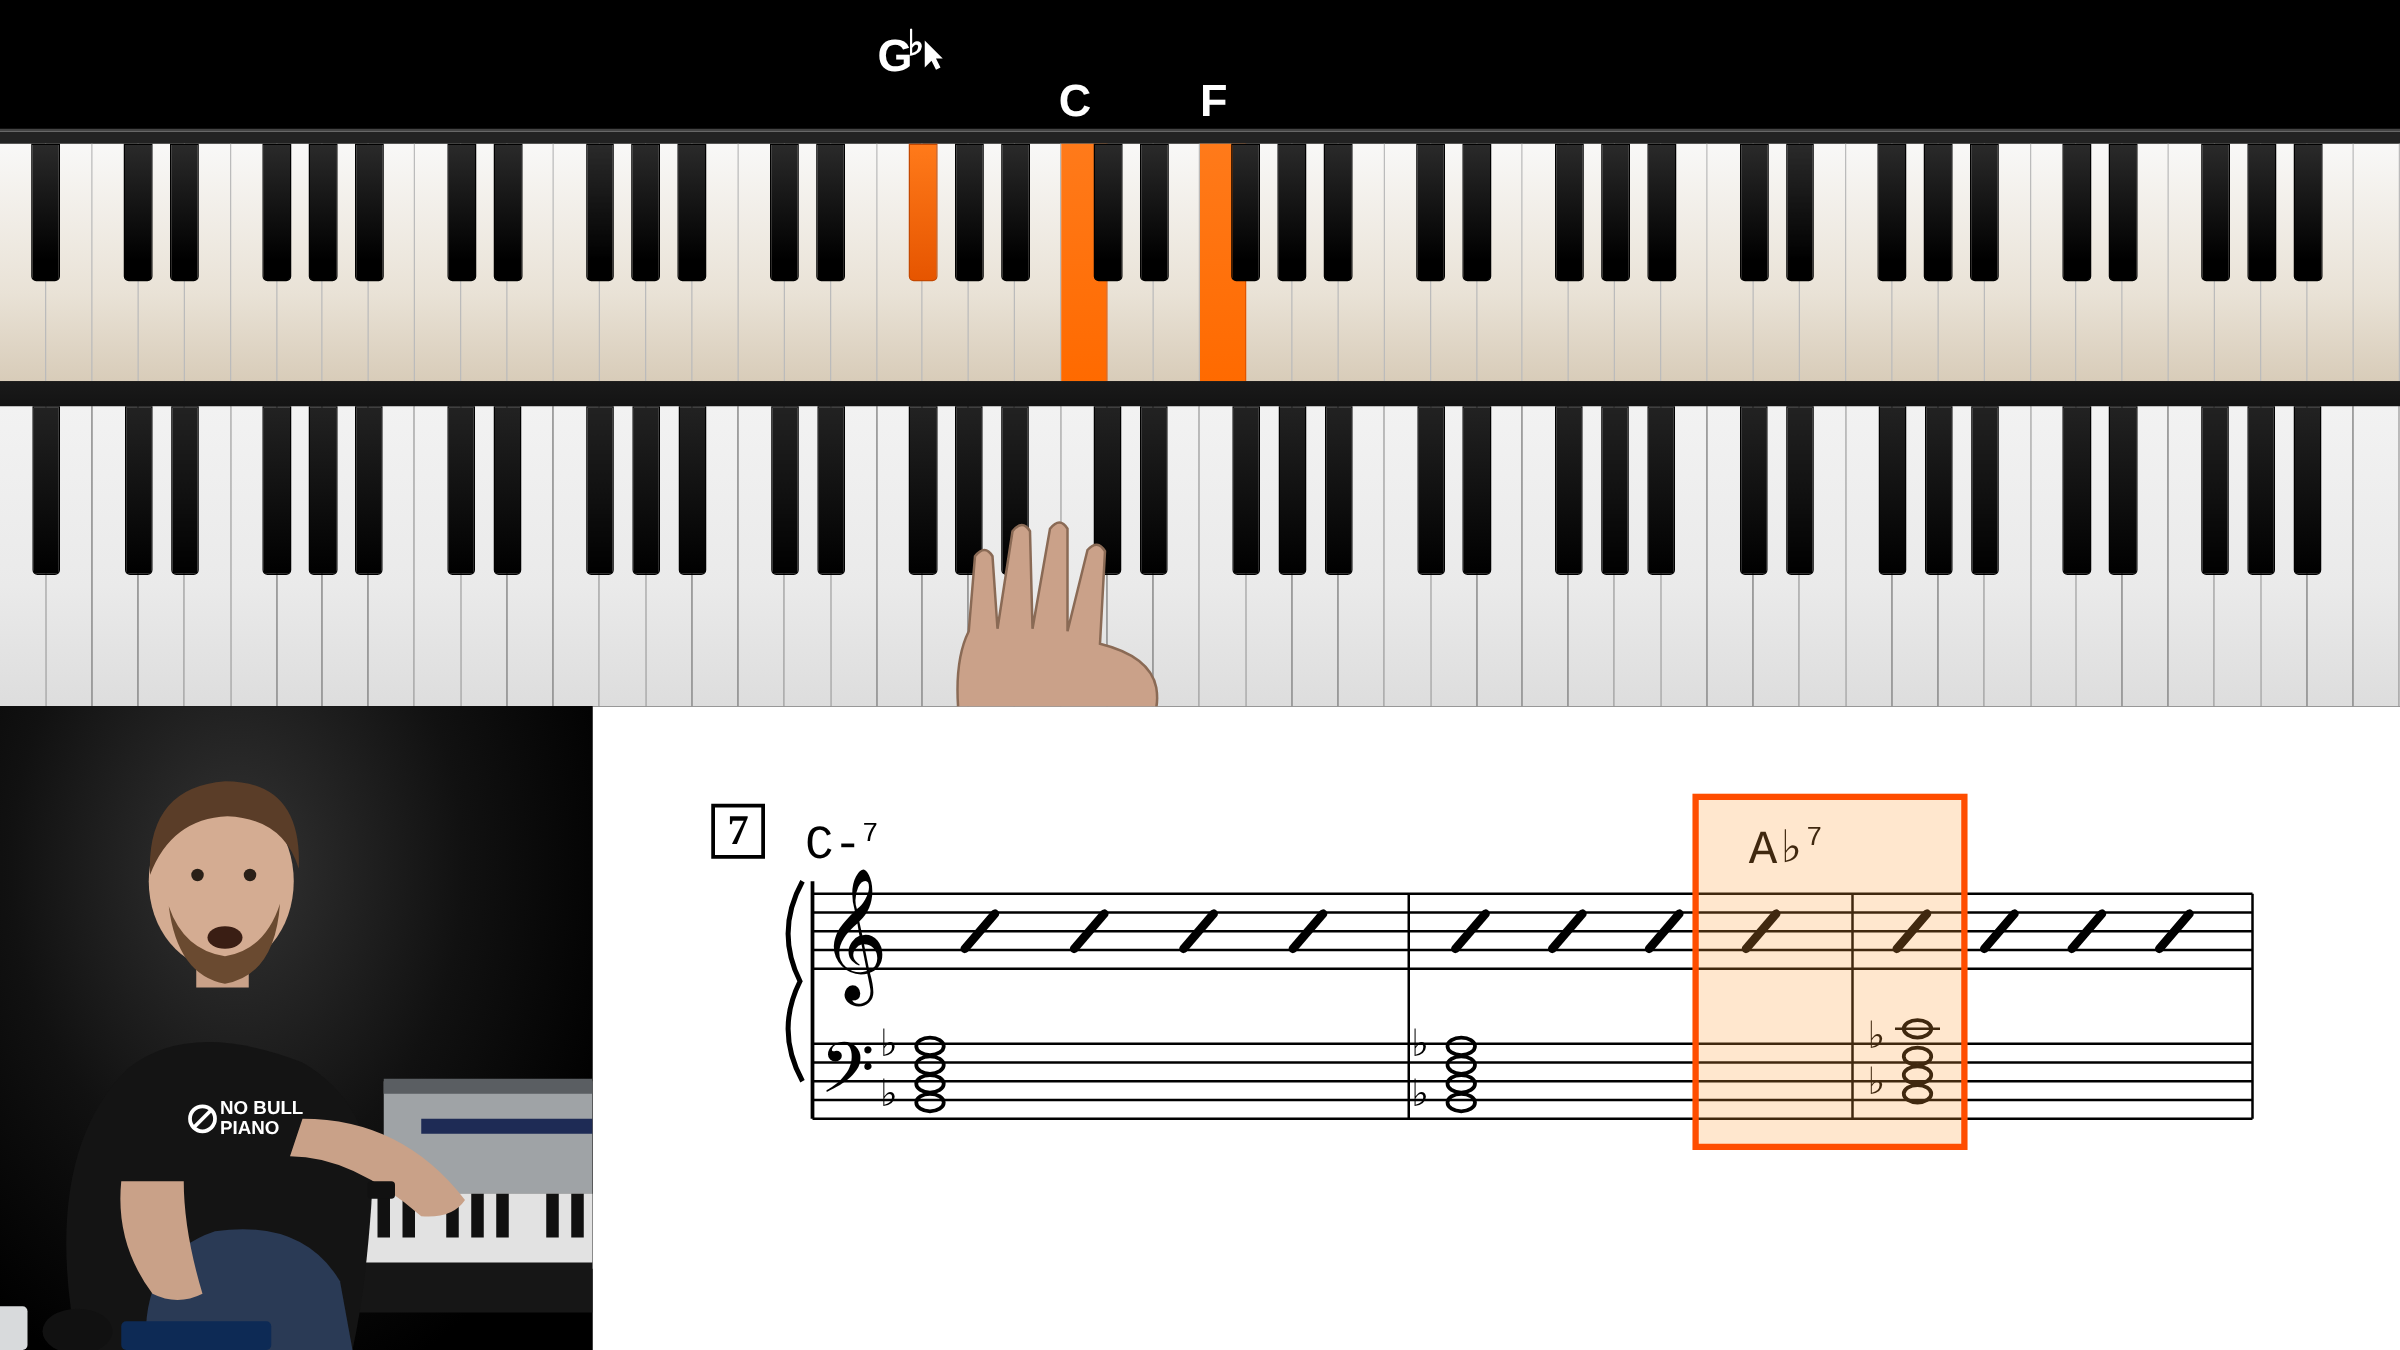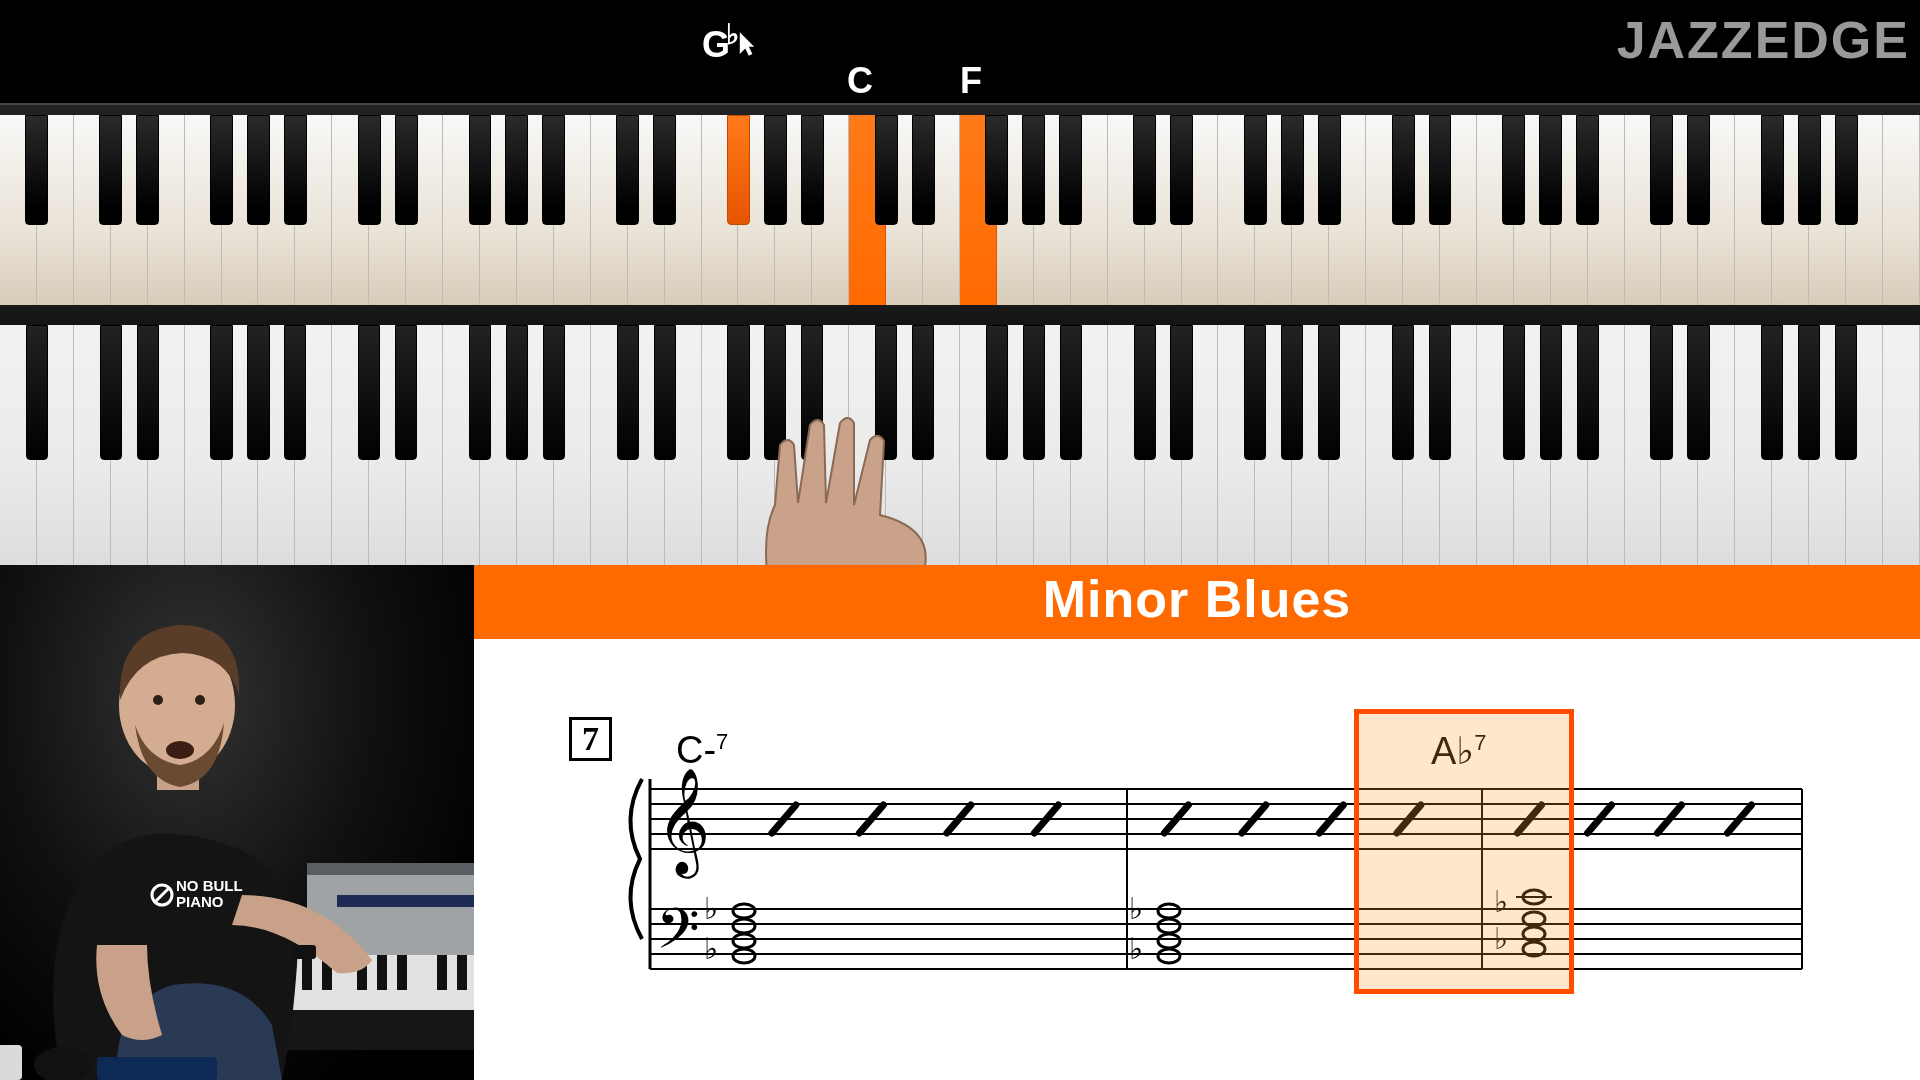--- a/index.html
+++ b/index.html
@@ -39,30 +39,29 @@
 
   
   .instructor { width:474px; height:100%; position:relative; background:radial-gradient(ellipse at 40% 25%, #333 0%, #111 45%, #000 80%); overflow:hidden; }
   .instructor svg { width:100%; height:100%; }
 
   
   .score { flex:1; height:100%; background:#fff; display:flex; flex-direction:column; }
   .score-title { background:#ff6a00; color:#fff; text-align:center; font-size:52px; font-weight:700; padding:4px 0 10px; letter-spacing:1px; }
   .score-body { flex:1; position:relative; padding:70px 50px 0 80px; }
   .rehearsal { position:absolute; left:95px; top:78px; border:3px solid #000; padding:0 10px; font-size:34px; font-weight:700; font-family:"Times New Roman",serif; }
-  .chord-lbl { position:absolute; font-family:Liberation Sans, sans-serif; font-size:38px;margin-left:32px; }
+  .chord-lbl { position:absolute; font-family:Liberation Mono, monospace; font-size:38px; }
   .chord-lbl sup { font-size:22px; }
   .staff-svg { width:100%; height:300px; }
   .hl-box { position:absolute; border:5px solid #ff4d00; background:rgba(255,160,60,.25); }
 </style>
 </head>
 <body>
 
 <div class="note-bar">
-  <div class="brand">JAZZEDGE</div>
   <div class="rule"></div>
 
   <span class="pointer" style="left:738px; top:30px;">
     <svg viewBox="0 0 20 30">
         <path d="M2 2 L2 26 L8 20 L12 28 L16 26 L12 18 L18 18 Z" fill="#fff"></path>
       </svg>
   </span>
   <span class="note-lbl flat" style="left:702px; top:18px;">G</span>
   <span class="note-lbl" style="left:847px; top:60px;">C</span>
   <span class="note-lbl" style="left:960px; top:60px;">F</span>
@@ -329,21 +328,20 @@
 
       <g>
         <rect x="0" y="480" width="80" height="35" rx="4" fill="#d8dadc"></rect>
         <ellipse cx="120" cy="500" rx="28" ry="18" fill="#111"></ellipse>
         <rect x="155" y="492" width="120" height="23" rx="4" fill="#0d2a55"></rect>
       </g>
     </svg>
   </div>
 
   <div class="score">
-    <div class="score-title">Minor Blues</div>
     <div class="score-body">
 
       <span class="rehearsal">7</span>
 
       <span class="chord-lbl" style="left:170px; top:90px;">
         <span>C</span><span>-</span><sup>7</sup>
       </span>
       <span class="chord-lbl" style="left:925px; top:90px;">
         <span>A</span><span>♭</span><sup>7</sup>
       </span>

